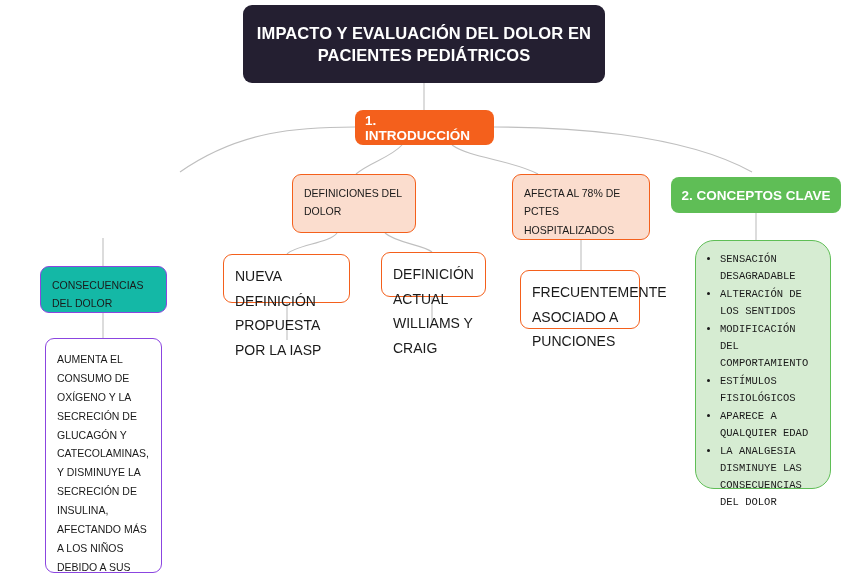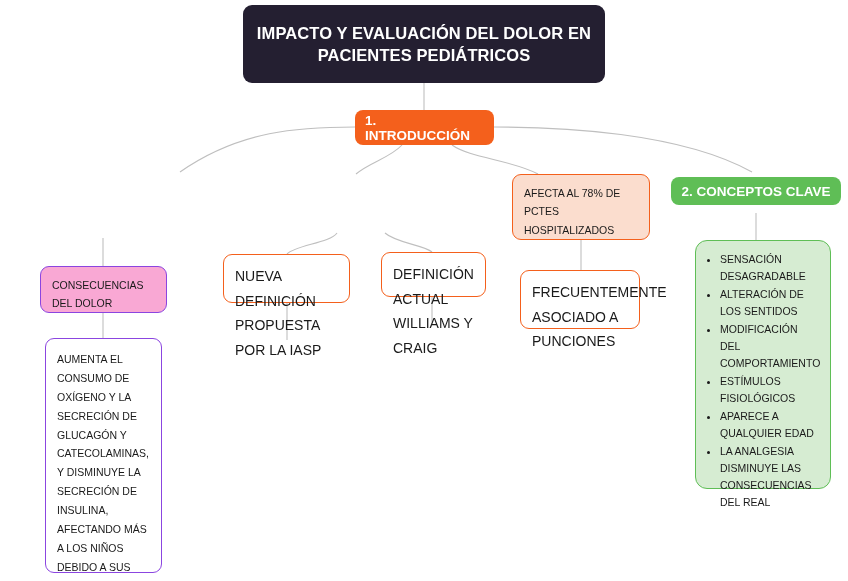--- a/index.html
+++ b/index.html
@@ -97,21 +97,21 @@
     background: #ffffff;
     border: 1.6px solid #F4601C;
     color: #1a1a1a;
     font-size: 14px;
     line-height: 1.75;
     padding: 9px 11px;
     border-radius: 9px;
   }
   
   .node-purple-fill {
-    background: #f9a8d4;
+    background: #14b8a6;
     border: 1.4px solid #8B45E0;
     color: #1a1a1a;
     font-size: 10.5px;
     line-height: 1.75;
     padding: 9px 11px;
     border-radius: 9px;
   }
   
   .node-purple-out {
     background: #ffffff;
@@ -123,21 +123,22 @@
     border-radius: 9px;
   }
   
   .node-green-fill {
     background: #D6ECD2;
     border: 1.4px solid #5FBE56;
     color: #1a1a1a;
     font-size: 10.5px;
     line-height: 1.62;
     padding: 10px 10px 10px 6px;
-    border-radius: 12px;
+    border-radius: 19px;
+    font-family: Liberation Mono, monospace;
   }
   .node-green-fill ul {
     margin: 0;
     padding: 0 0 0 18px;
     list-style: disc;
   }
   .node-green-fill li {
     margin: 0 0 1px 0;
     padding: 0;
   }
@@ -185,47 +186,50 @@
 
 
   <div class="node node-purple-fill" style="left:40px; top:266px; width:127px; height:47px;">
     <span>CONSECUENCIAS DEL DOLOR</span>
   </div>
 
   <div class="node node-purple-out" style="left:45px; top:338px; width:117px; height:235px;">
     <span>AUMENTA EL CONSUMO DE OXÍGENO Y LA SECRECIÓN DE GLUCAGÓN Y CATECOLAMINAS, Y DISMINUYE LA SECRECIÓN DE INSULINA, AFECTANDO MÁS A LOS NIÑOS DEBIDO A SUS TASAS METABÓLICAS MÁS ALTAS Y MENOS RESERVAS NUTRICIONALES</span>
   </div>
 
+  <div class="node node-orange-fill" style="left:292px; top:174px; width:124px; height:59px;">
+    <span>DEFINICIONES DEL DOLOR</span>
+  </div>
 
   <div class="node node-orange-out" style="left:223px; top:254px; width:127px; height:49px;">
     <span>NUEVA DEFINICIÓN PROPUESTA POR LA IASP</span>
   </div>
 
 
   <div class="node node-orange-out" style="left:381px; top:252px; width:105px; height:45px;">
     <span>DEFINICIÓN ACTUAL WILLIAMS Y CRAIG</span>
   </div>
 
 
   <div class="node node-orange-fill" style="left:512px; top:174px; width:138px; height:66px;">
     <span>AFECTA AL 78% DE PCTES HOSPITALIZADOS</span>
   </div>
 
   <div class="node node-orange-out" style="left:520px; top:270px; width:120px; height:59px;">
     <span>FRECUENTEMENTE ASOCIADO A PUNCIONES</span>
   </div>
 
-  <div class="node node-green" style="left:671px; top:177px; width:170px; height:28px;">
+  <div class="node node-green" style="left:671px; top:177px; width:170px; height:36px;">
     <span>2. CONCEPTOS CLAVE</span>
   </div>
 
   <div class="node node-green-fill" style="left:695px; top:240px; width:136px; height:249px;">
     <ul>
       <li>SENSACIÓN DESAGRADABLE</li>
       <li>ALTERACIÓN DE LOS SENTIDOS</li>
       <li>MODIFICACIÓN DEL COMPORTAMIENTO</li>
       <li>ESTÍMULOS FISIOLÓGICOS</li>
       <li>APARECE A QUALQUIER EDAD</li>
-      <li>LA ANALGESIA DISMINUYE LAS CONSECUENCIAS DEL REAL</li>
+      <li>LA ANALGESIA DISMINUYE LAS CONSECUENCIAS DEL DOLOR</li>
     </ul>
   </div>
 
 </div>
 
 </body></html>

